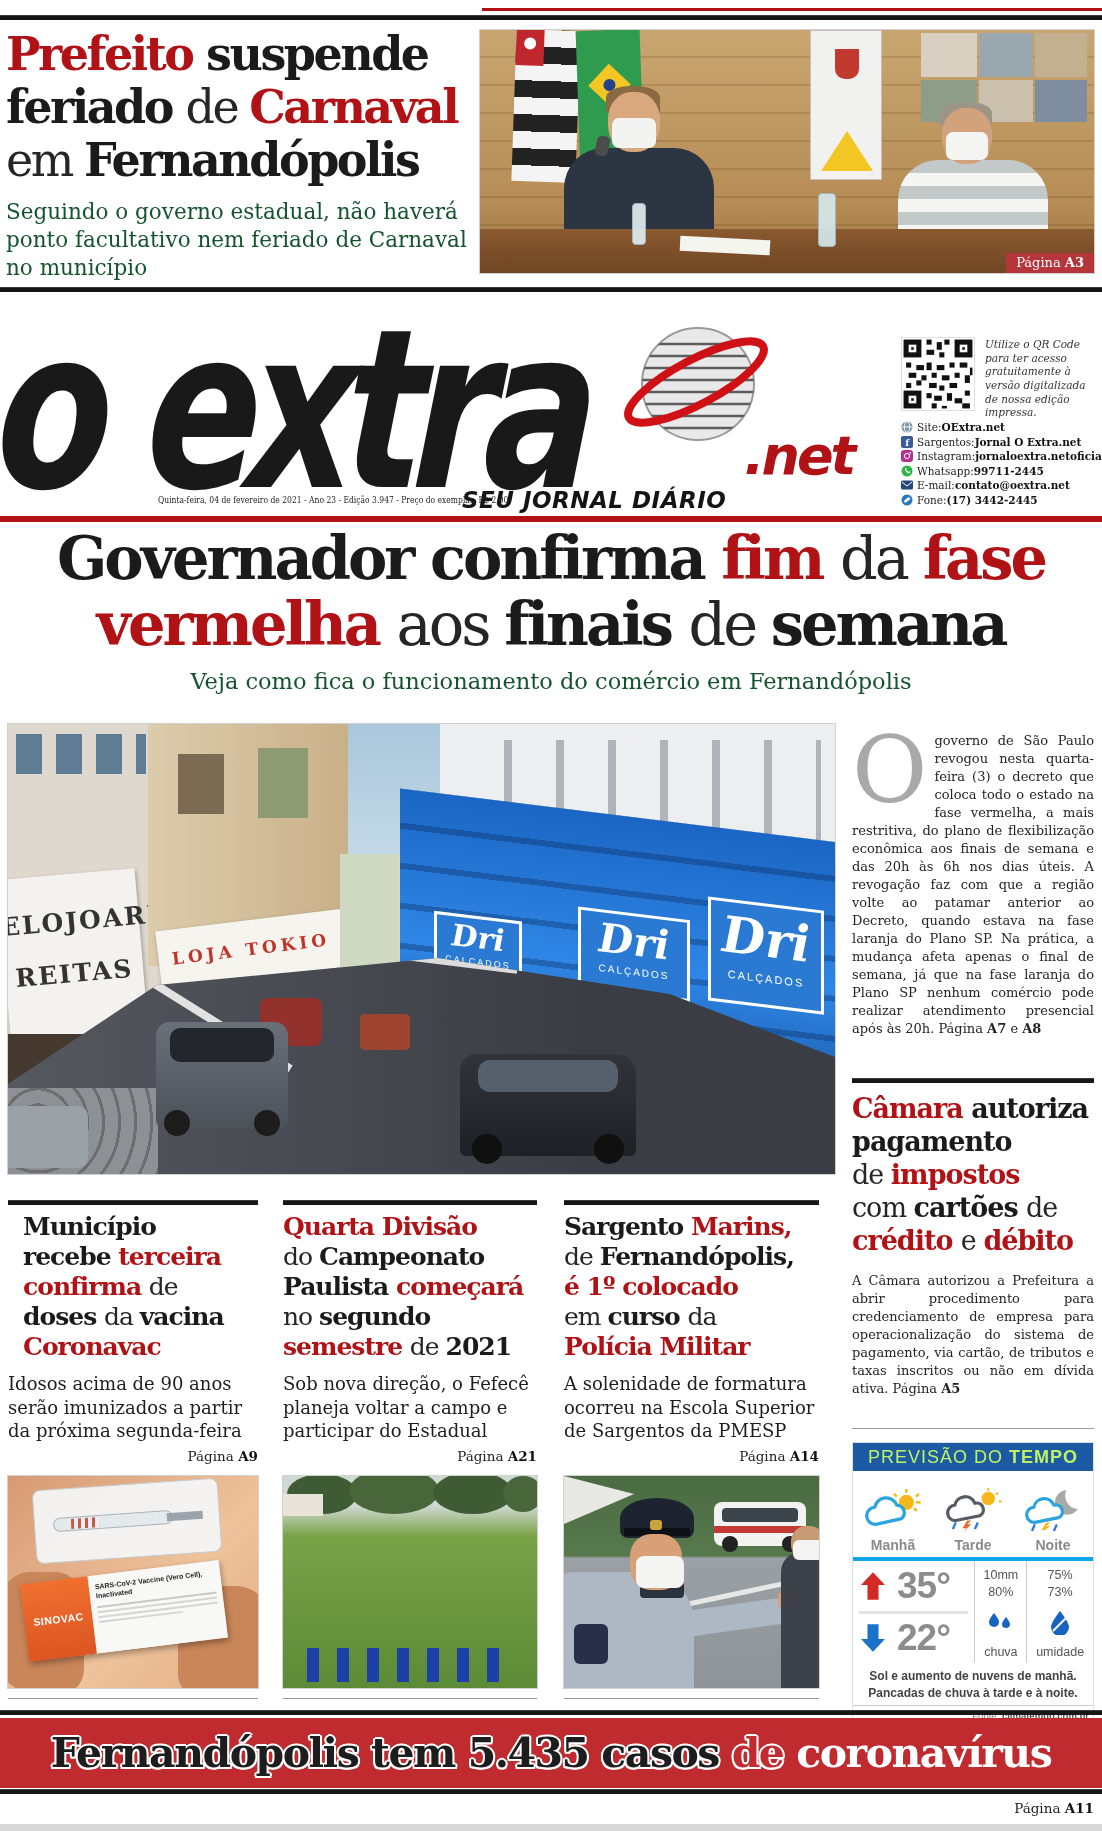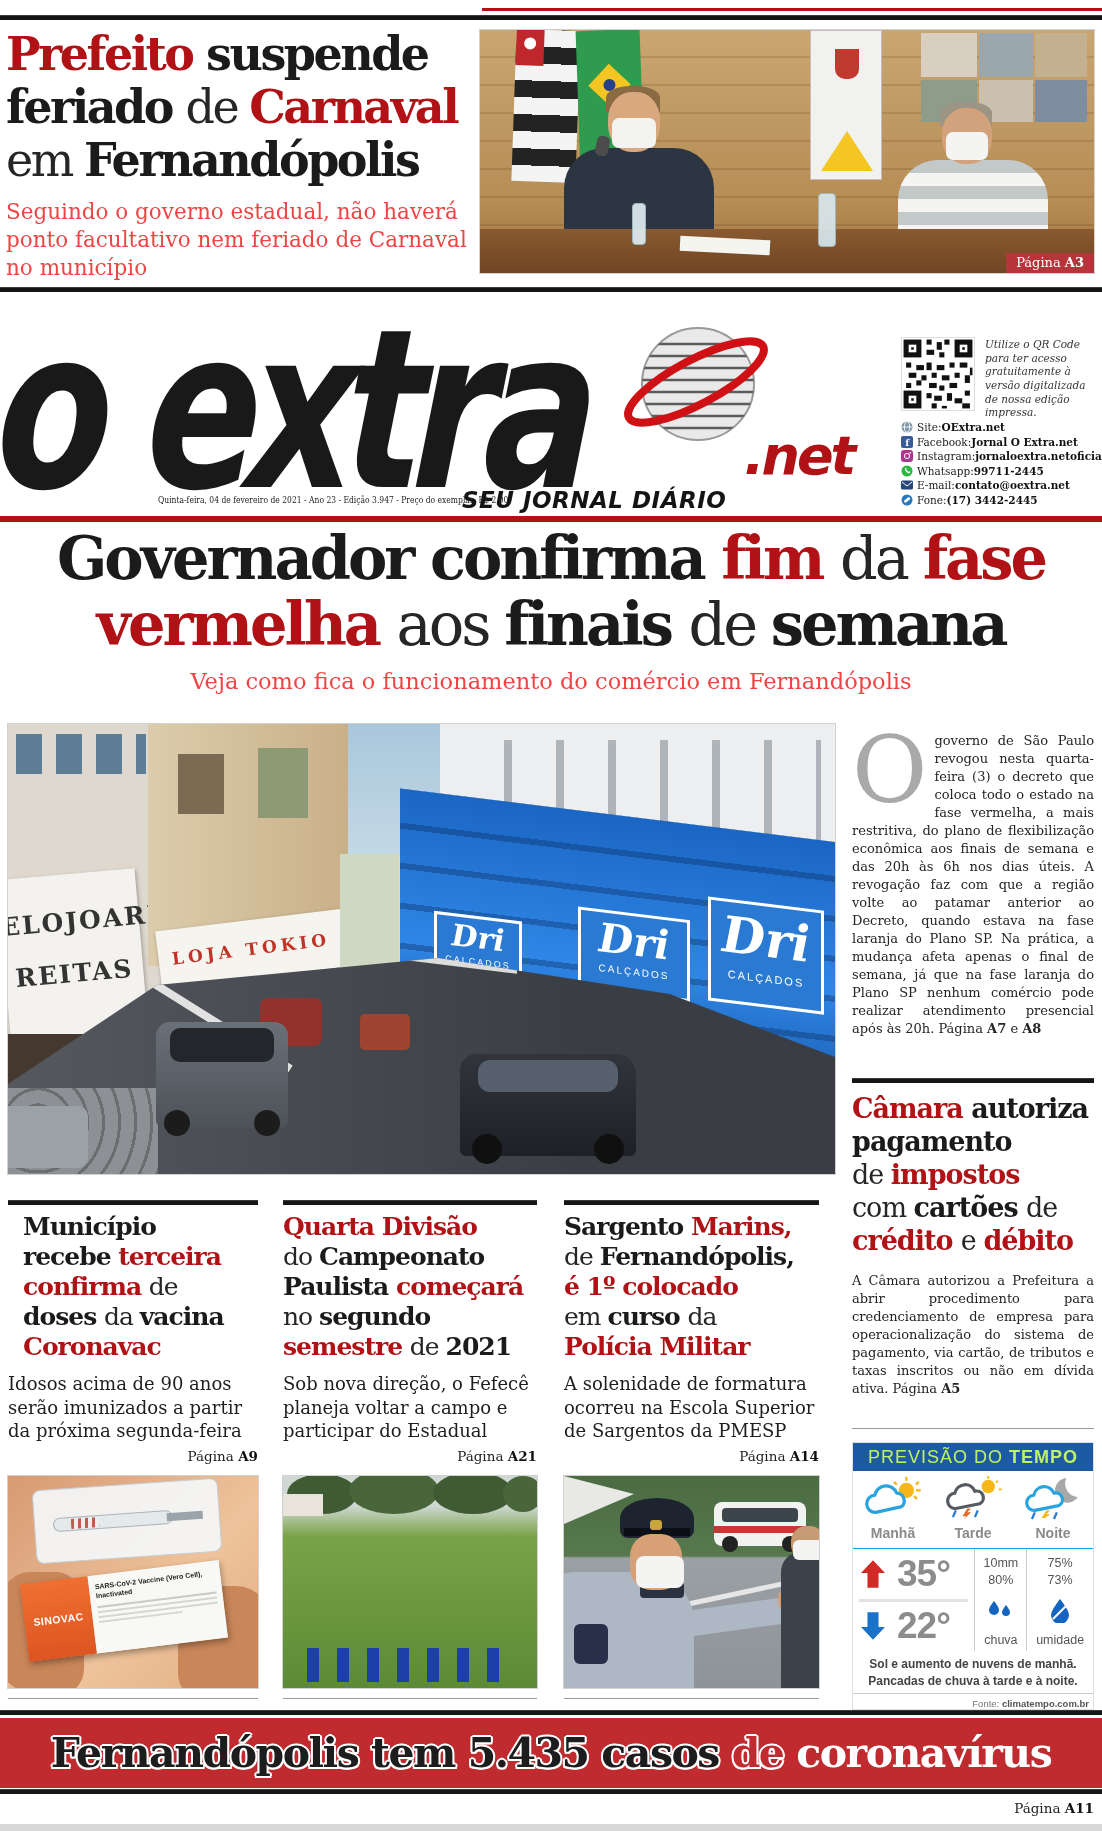--- a/index.html
+++ b/index.html
@@ -12,21 +12,21 @@
   .abs{position:absolute;}
   .drule{height:3px;border-top:1.5px solid #3a3a3a;border-bottom:4px solid #161616;}
   .thinrule{height:1px;background:#9a9a9a;}
 
   
   .hl{font-weight:bold;color:var(--ink);}
   .hl .seg.r{color:var(--accent_red);}
   .hl .seg.k{color:var(--ink);}
   .hl .seg.l{font-weight:normal;color:#262626;}
 
-  .deck{font-weight:normal;color:#ef4444;}
+  .deck{font-weight:normal;color:#14532d;}
   .pageref{font-size:13.5px;color:#222;text-align:right;}
   .pageref b{color:#111;}
 
   
   .h1-top{font-size:46px;line-height:1.15;letter-spacing:-2.5px;}
   .deck-top{font-size:21.5px;line-height:1.3;}
 
   
   .photo{box-shadow:0 0 0 1px rgba(0,0,0,.18);overflow:hidden;position:absolute;}
   .tp-badge{position:absolute;right:0;bottom:0;background:#b5353a;color:#fff;
@@ -58,21 +58,21 @@
   .dropcap{float:left;font-size:92px;line-height:74px;color:#a9a9a9;font-weight:normal;
            margin:2px 7px 0 0;}
   .h2-camara{font-size:27px;line-height:33px;letter-spacing:-1px;}
   .camara-body{font-size:13px;line-height:18px;text-align:justify;color:#242424;}
 
   
   .weather{border:1px solid #e0e0e0;background:#fff;font-family:"Liberation Sans",sans-serif;}
   .w-head{height:28px;background:var(--weather_blue);color:#bef264;text-align:center;
           font-size:18px;line-height:28px;letter-spacing:1px;}
   .w-head b{font-weight:bold;}
-  .w-icons{display:flex;border-bottom:1px solid #0ea5e9;height:78px;}
+  .w-icons{display:flex;border-bottom:4px solid #0ea5e9;height:78px;margin-top:12px;}
   .w-cell{flex:1;text-align:center;padding-top:5px;}
   .w-cell .lbl{font-size:14px;font-weight:bold;color:#8a8a8a;margin-top:1px;}
   .w-main{display:flex;height:102px;}
   .w-temps{width:122px;display:flex;flex-direction:column;}
   .w-t{flex:1;display:flex;align-items:center;padding-left:8px;}
   .w-t .deg{font-size:37px;font-weight:bold;color:#8c8c8c;margin-left:12px;letter-spacing:-1px;}
   .w-tdiv{height:3px;background:#e2e2e2;margin:0 6px;}
   .w-col{border-left:1px solid #ccc;text-align:center;font-size:12.5px;color:#555;
          display:flex;flex-direction:column;justify-content:space-between;padding:6px 0 4px;}
   .w-col .v{line-height:1.35;}
@@ -233,21 +233,21 @@
         <line x1="0.8" y1="6" x2="11.2" y2="6" stroke="#fff" stroke-width=".9"></line>
       </svg>
     <span>Site: </span>
       <b>OExtra.net</b>
   </li>
   <li>
     <svg class="ci" viewBox="0 0 12 12">
         <rect width="12" height="12" rx="2" fill="#3a5a98"></rect>
         <text x="6.4" y="10" font-size="9.5" font-family="DejaVu Serif" font-weight="bold" fill="#fff" text-anchor="middle">f</text>
       </svg>
-    <span>Facebook: </span>
+    <span>Sargentos: </span>
       <b>Jornal O Extra.net</b>
   </li>
   <li>
     <svg class="ci" viewBox="0 0 12 12">
         <rect width="12" height="12" rx="3" fill="#b5308f"></rect>
         <circle cx="6" cy="6" r="2.6" fill="none" stroke="#fff" stroke-width="1"></circle>
         <circle cx="9.2" cy="2.8" r=".9" fill="#fff"></circle>
       </svg>
     <span>Instagram: </span>
       <b>jornaloextra.netoficial</b>

